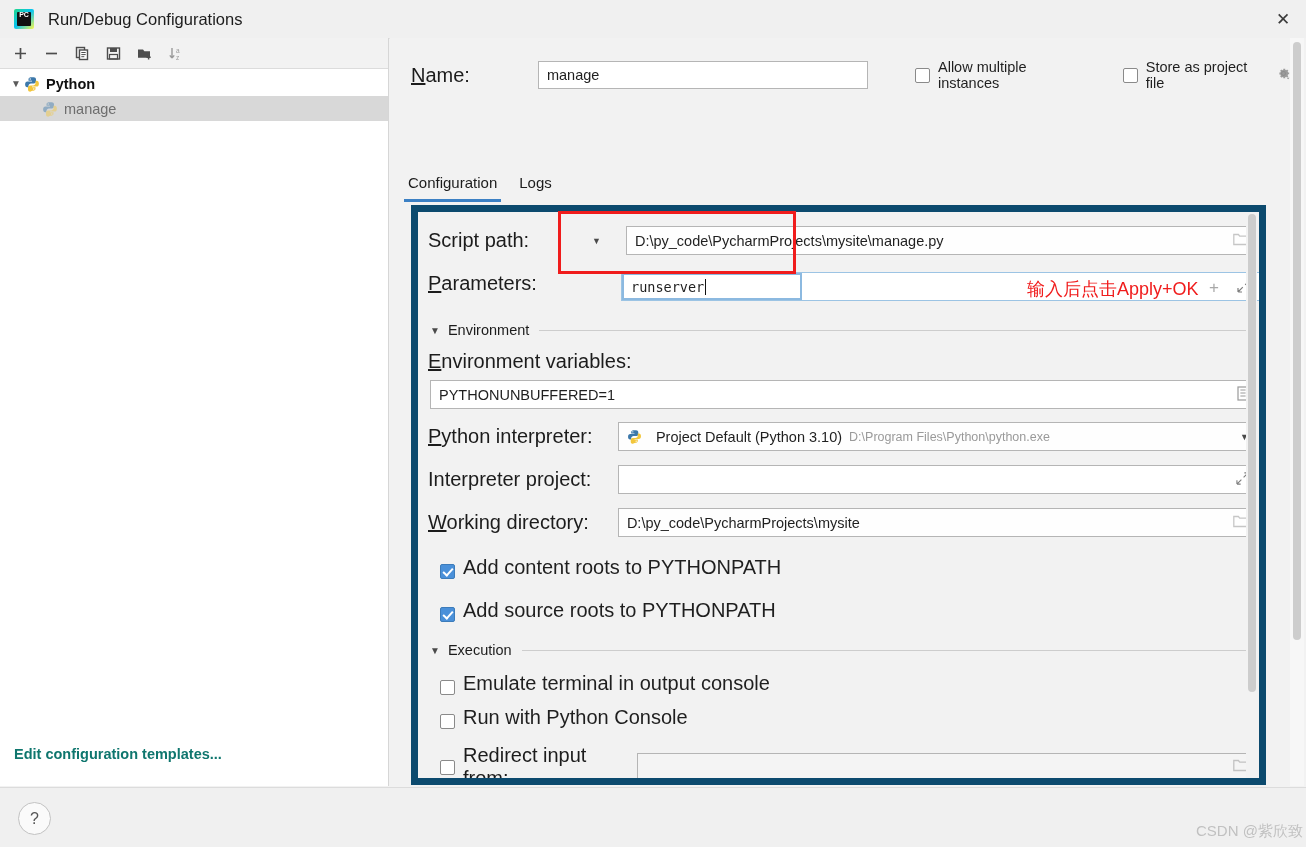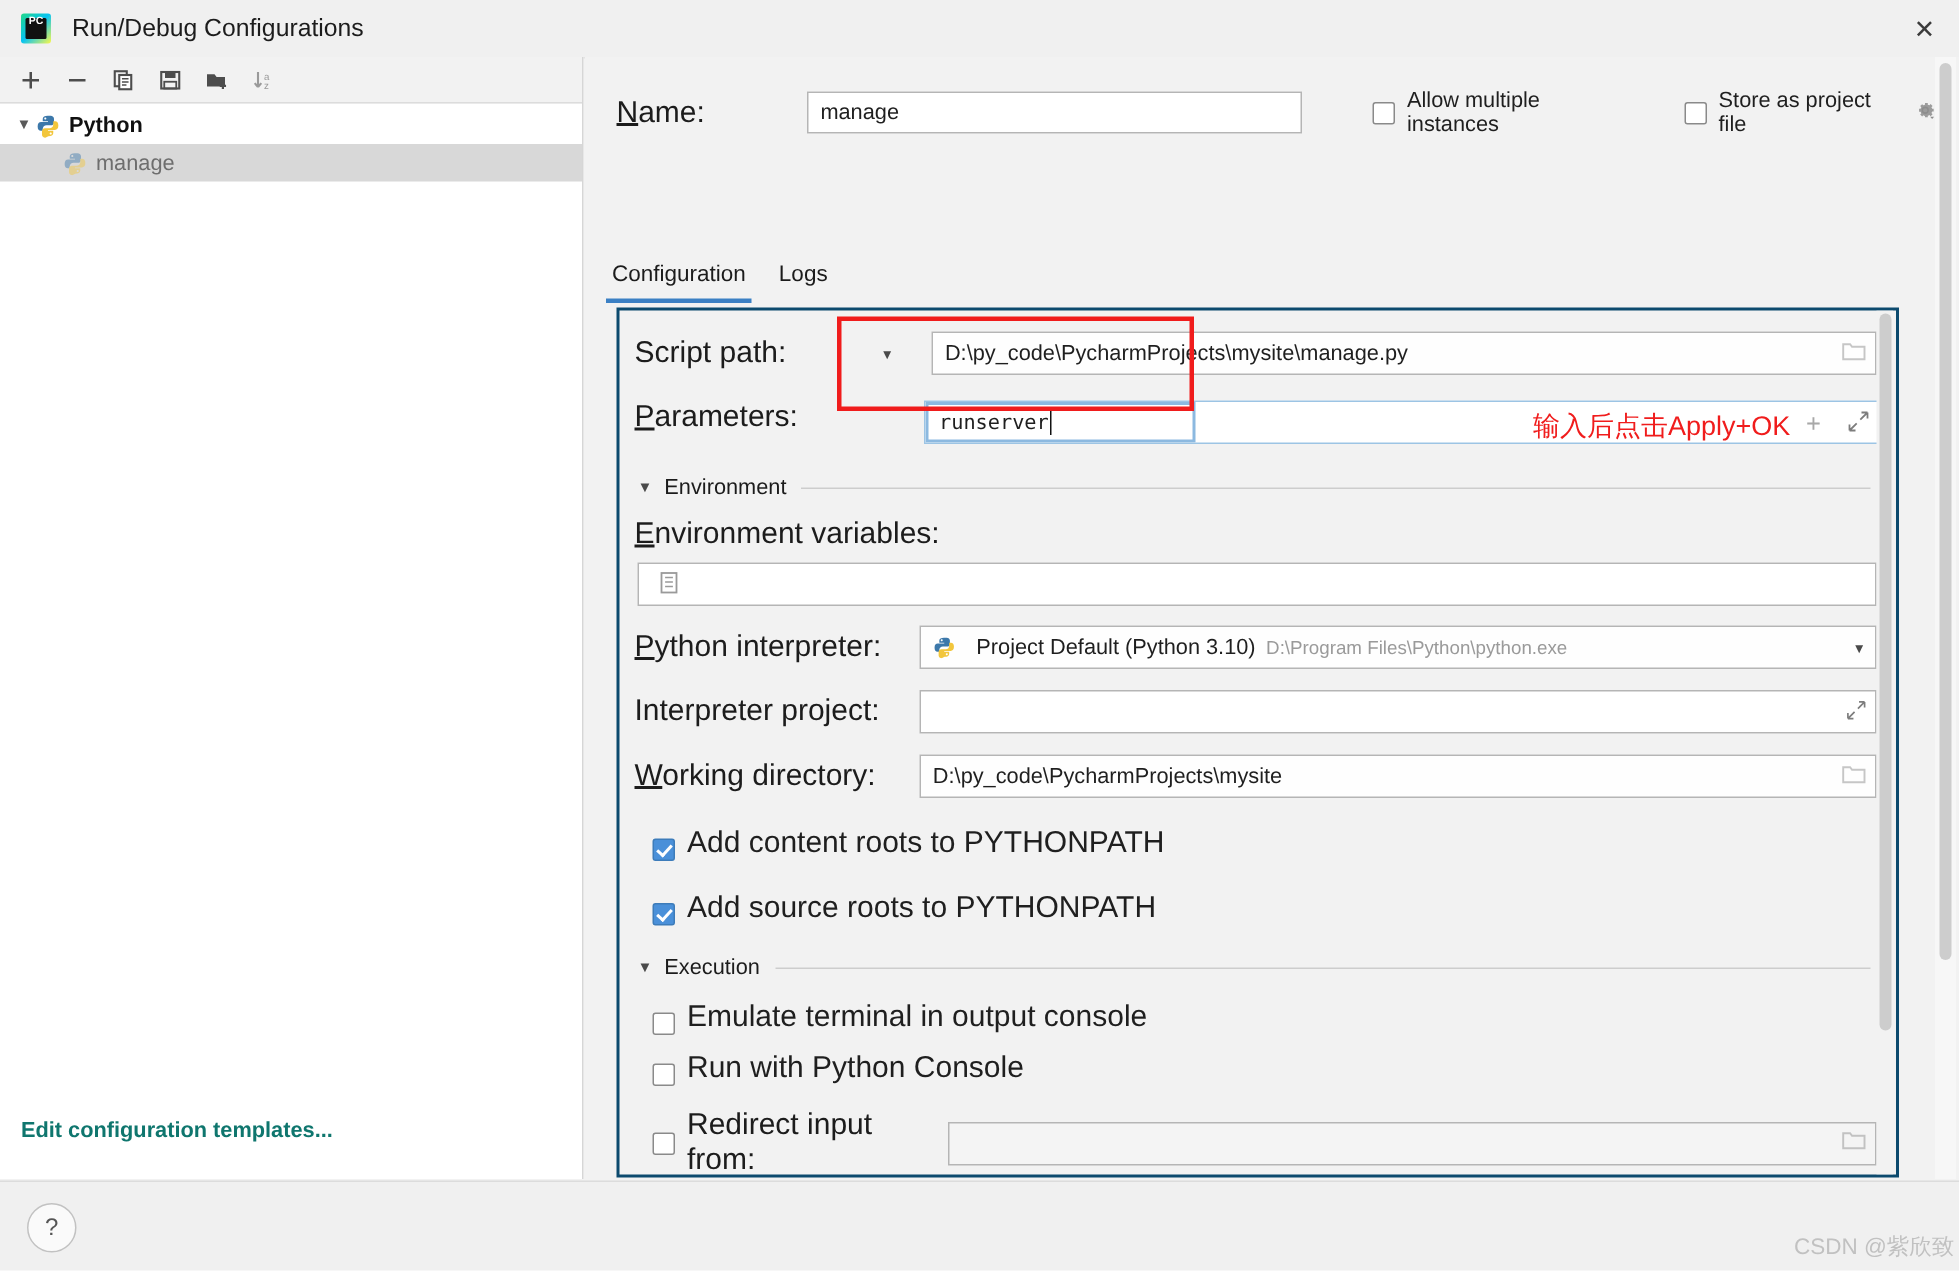--- a/index.html
+++ b/index.html
@@ -209,21 +209,21 @@
   }
   .tab.active { border-bottom-color: #3b80c4; }
 
   
   .card {
     position: absolute;
     left: 21px; top: 167px;
     width: 855px;
     height: 580px;
     background: #f2f2f2;
-    border: 2px solid #0c4a6e;
+    border: 7px solid #0c4a6e;
     box-sizing: border-box;
     overflow: hidden;
   }
   .frow {
     position: absolute;
     display: flex;
     align-items: center;
   }
   .field {
     border: 1px solid #b5b5b5;
@@ -522,20 +522,21 @@
       <div class="section" style="left:12px; top:110px;">
         <span class="tw">▼</span>
         <span class="sname">Environment</span>
         <span class="line"></span>
       </div>
 
       <div class="frow" style="left:10px; top:138px;">
         <span class="lbl"><span class="u">E</span>nvironment variables:</span>
       </div>
       <div class="field" style="position:absolute; left:12px; top:168px; width:826px;">
+        <span class="txt">PYTHONUNBUFFERED=1</span>
         <span class="tail-icon">
           <svg width="12" height="15" viewBox="0 0 12 15">
             <rect x="1" y="1" width="10" height="13" fill="none" stroke="#9a9a9a" stroke-width="1.2"></rect>
             <path d="M3.4 4h5.2M3.4 7h5.2M3.4 10h5.2" stroke="#9a9a9a" stroke-width="1"></path>
           </svg>
         </span>
       </div>
 
       <div class="frow" style="left:10px; top:210px; width:828px;">
         <span class="lbl" style="width:192px;"><span class="u">P</span>ython interpreter:</span>

